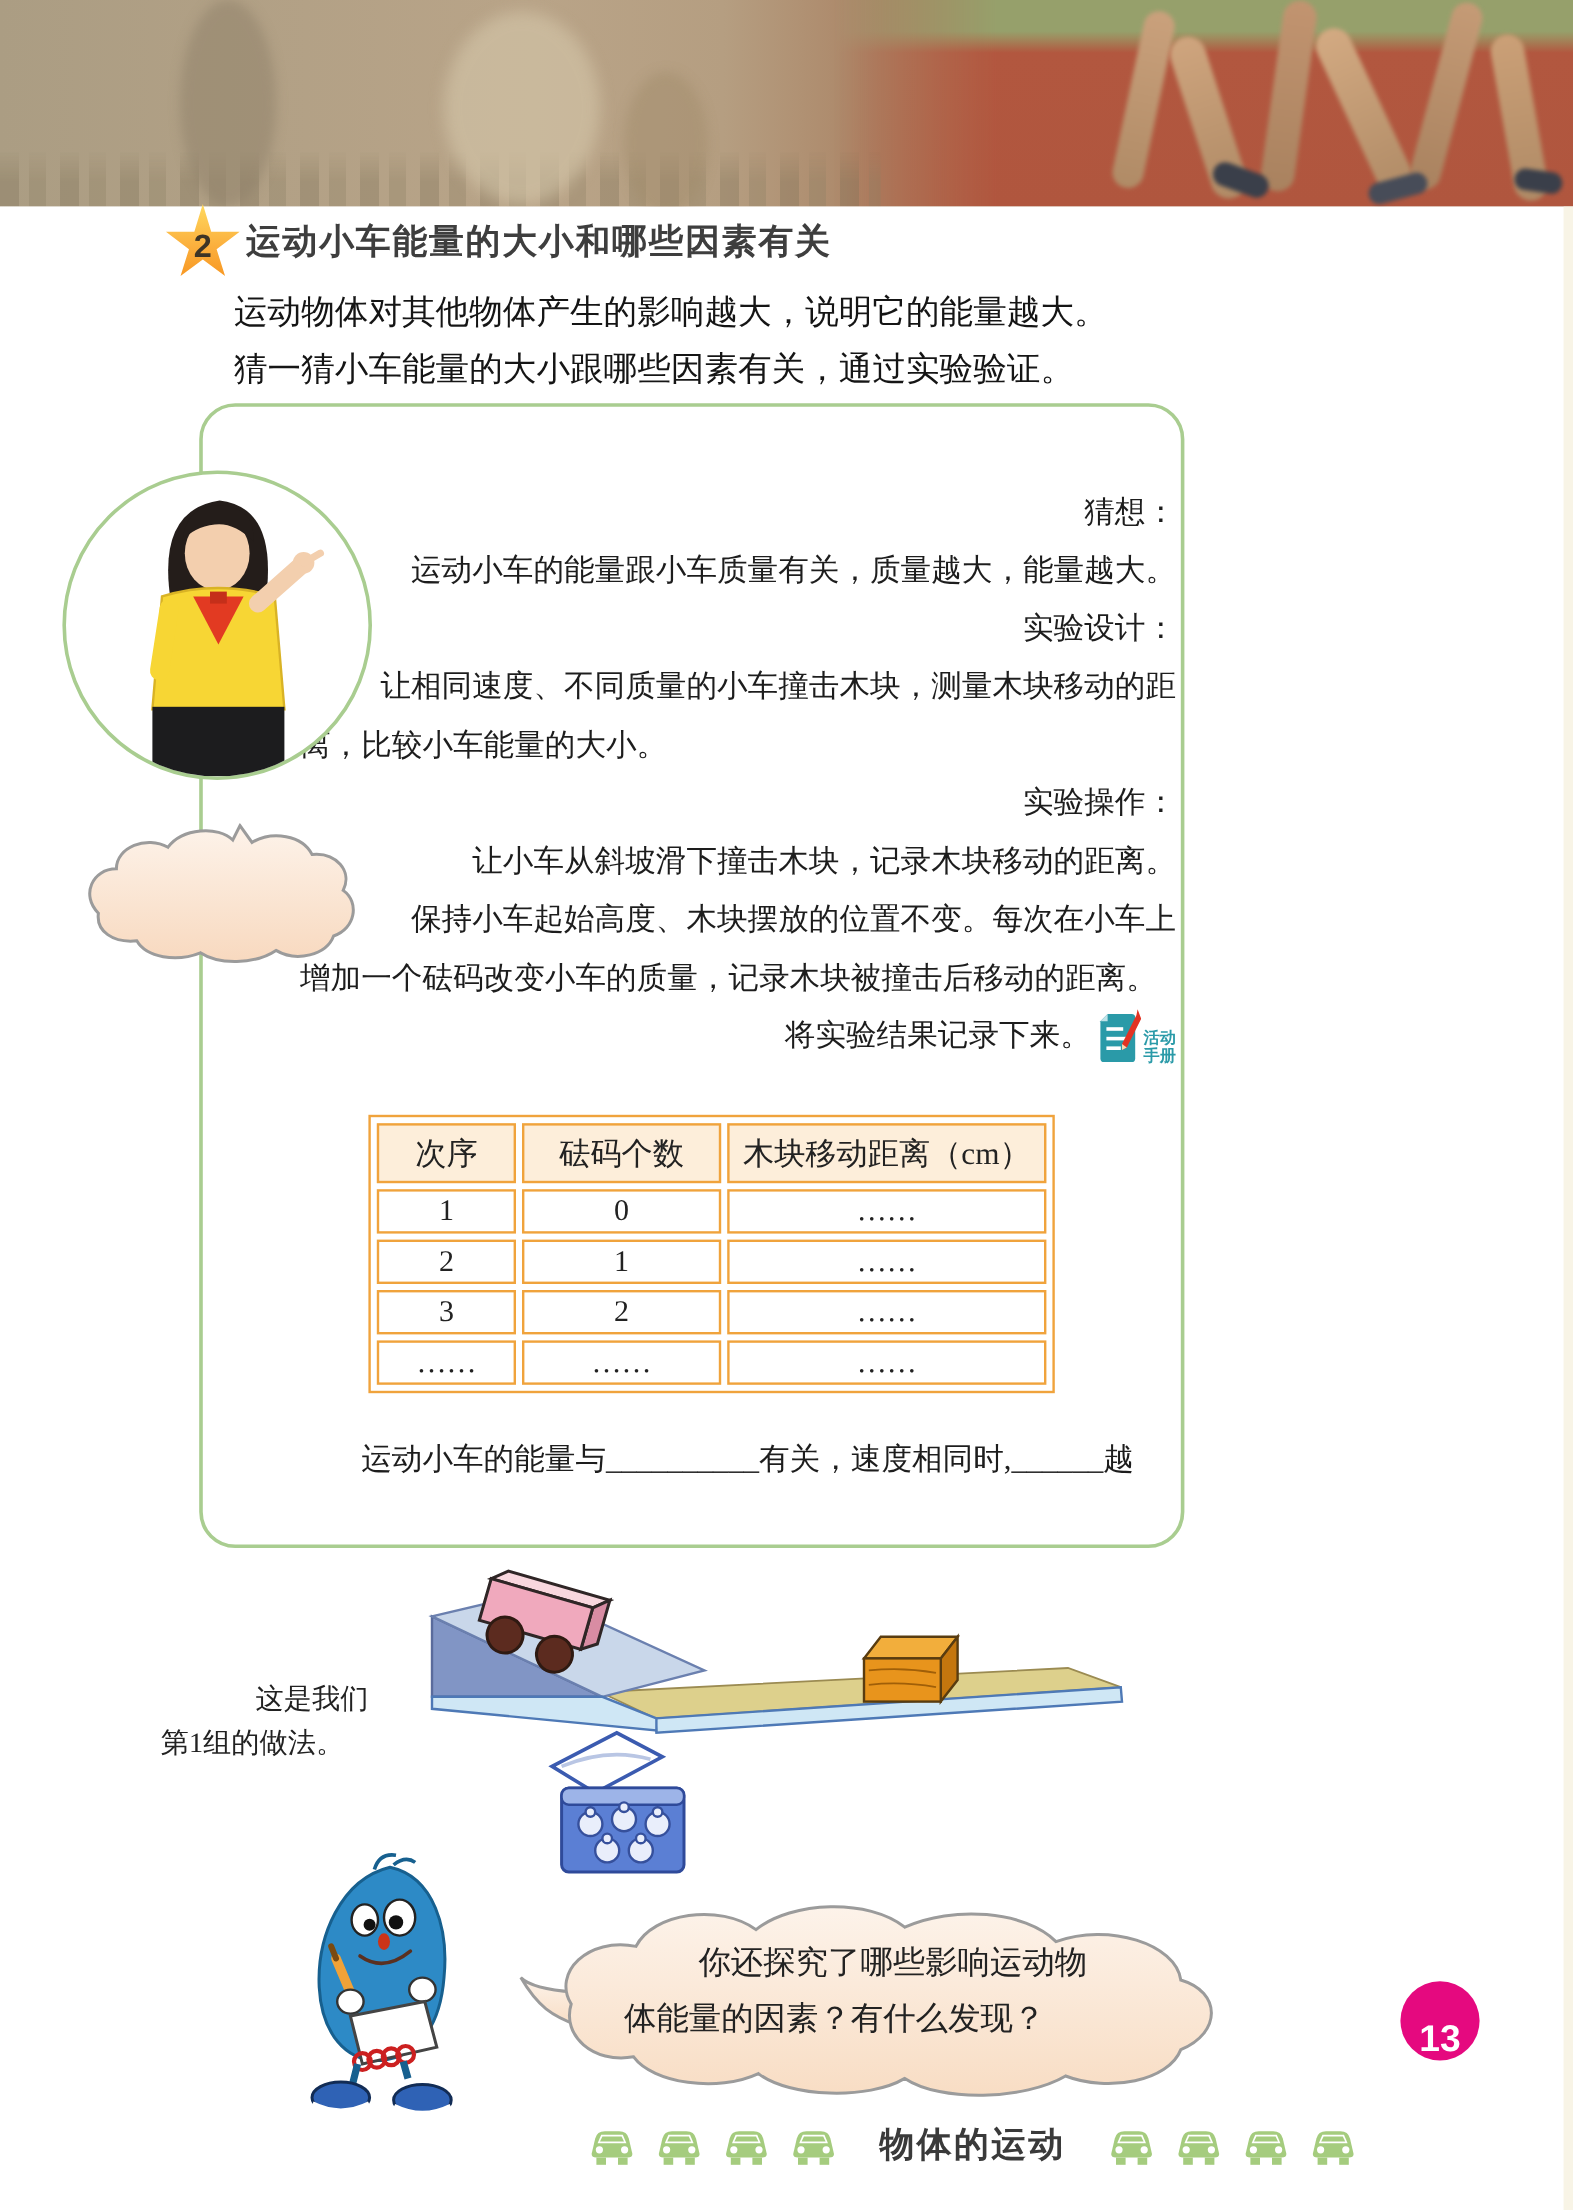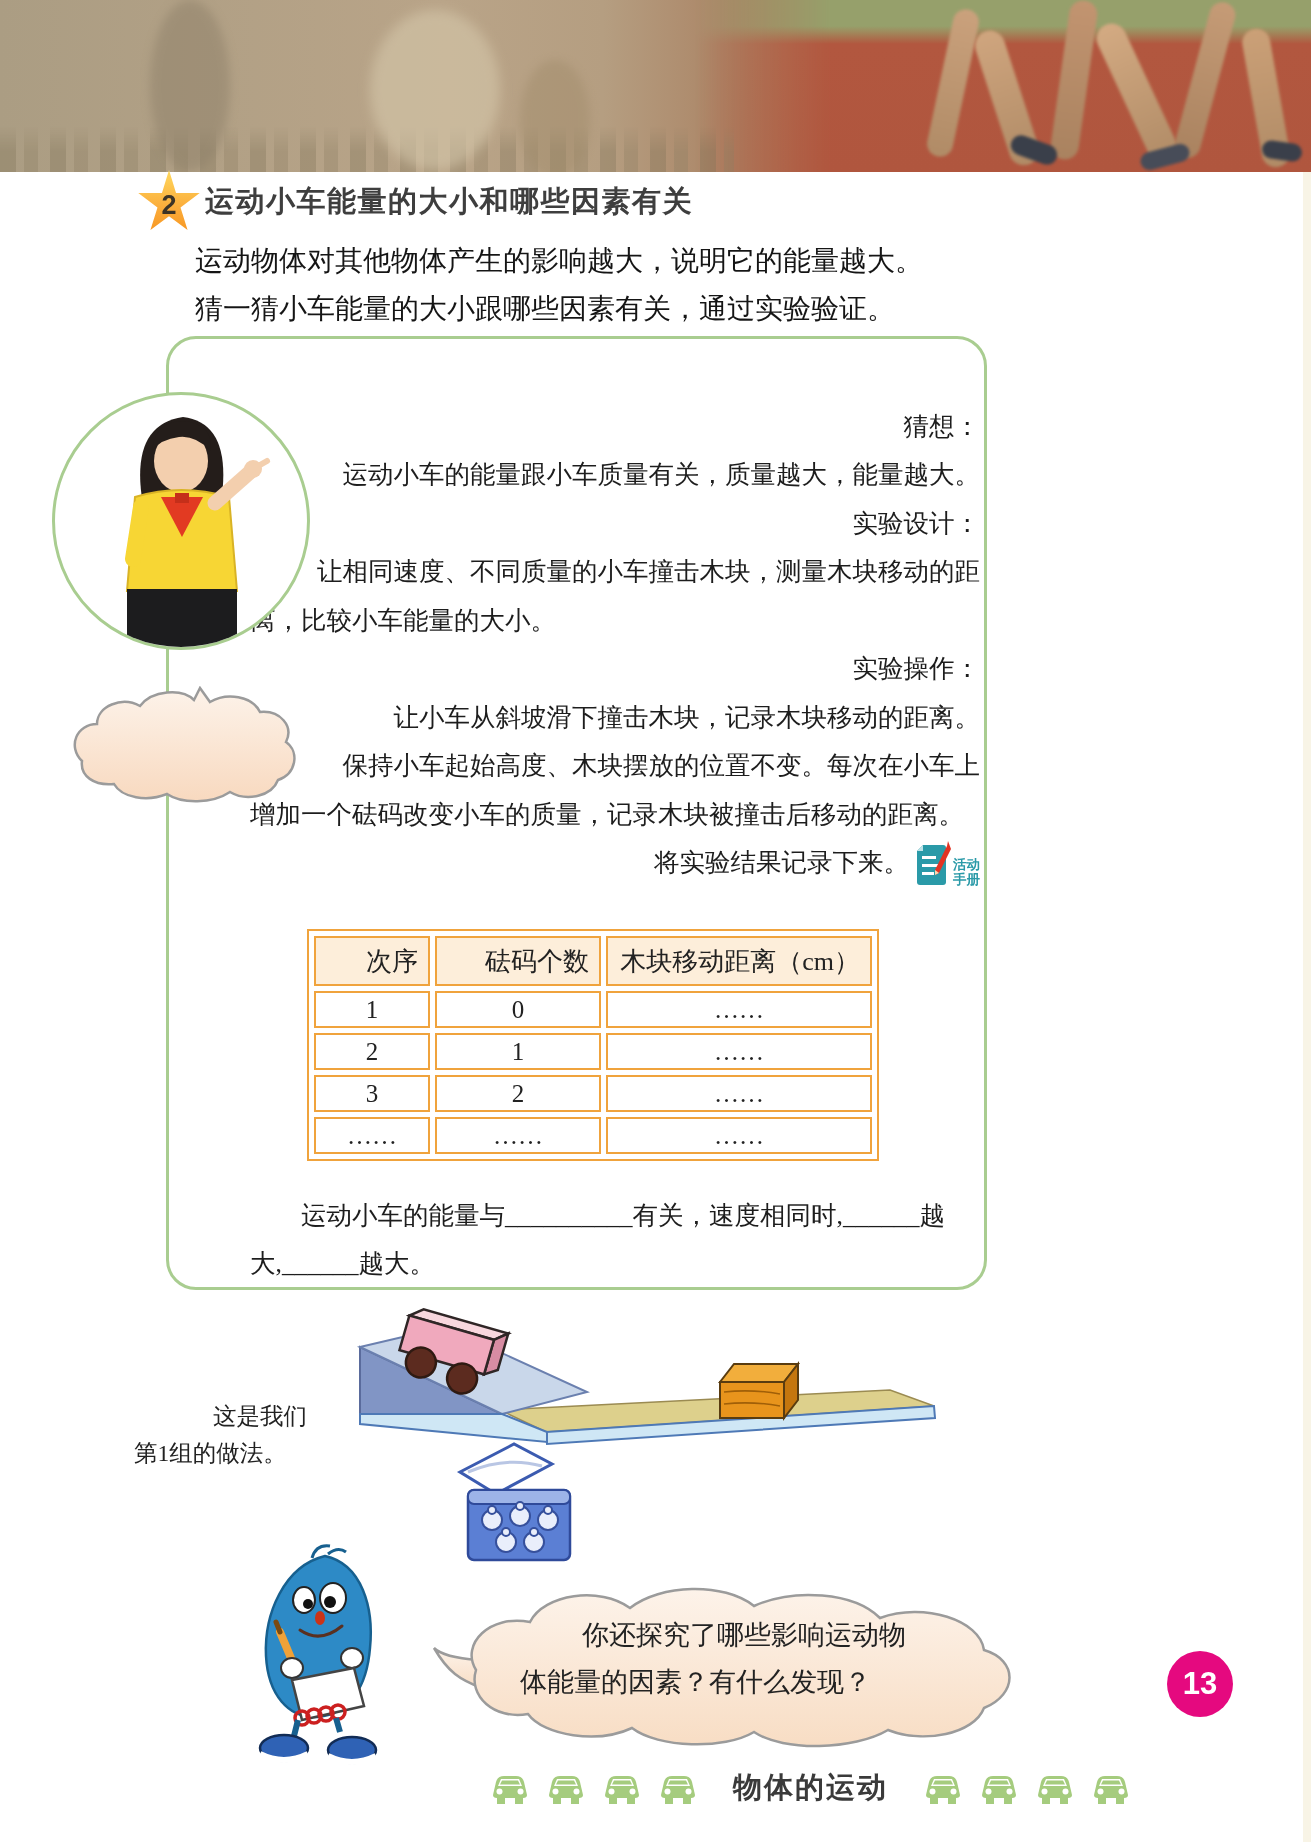--- a/index.html
+++ b/index.html
@@ -43,35 +43,35 @@
     border:3px solid var(--box-border-green,#a9cd90);background:#fff;overflow:hidden;z-index:5;}
   .student-bubble{position:absolute;left:52px;top:686px;width:248px;height:122px;z-index:6;}
   .student-bubble-text{position:absolute;left:70px;top:712px;width:216px;font-size:23.5px;line-height:37px;color:#222;z-index:7;}
   .student-bubble-text .l1{padding-left:60px;text-align:center;}
   .student-bubble-text .l2{padding-left:12px;}
   
   #exp-table{position:absolute;left:307px;top:929px;border-collapse:separate;border-spacing:5px;
     border:2.5px solid var(--table-orange,#f0a33c);background:#fff;}
   #exp-table th,#exp-table td{border:2px solid var(--table-orange,#f0a33c);text-align:center;vertical-align:middle;
     font-weight:normal;padding:0 10px;}
-  #exp-table th{background:var(--table-header-bg,#fdeeda);height:46px;font-size:26px;color:#222;text-align:right;}
+  #exp-table th{background:var(--table-header-bg,#fdeeda);height:46px;font-size:26px;color:#222;}
   #exp-table td{height:33px;font-size:25px;color:#222;}
   .col-a{width:92px;} .col-b{width:142px;} .col-c{width:242px;}
   
   .conclusion{position:absolute;left:250px;top:1192px;width:730px;font-size:25.5px;line-height:48px;color:#1d1d1d;}
   .conclusion .l1{padding-left:51px;}
   
   .illu{position:absolute;left:300px;top:1292px;z-index:2;}
   .mascot{position:absolute;left:200px;top:1528px;z-index:3;}
   .mascot-bubble{position:absolute;left:432px;top:1578px;z-index:3;}
   .mascot-bubble-text{position:absolute;left:520px;top:1612px;width:500px;font-size:27px;line-height:47px;color:#222;z-index:4;}
   .mascot-bubble-text .l1{padding-left:62px;}
   
   .page-num{position:absolute;left:1167px;top:1651px;width:66px;height:66px;border-radius:50%;
-    background:var(--page-circle-pink,#e5097f);display:flex;align-items:center;justify-content:center;
+    background:var(--page-circle-pink,#e5097f);display:flex;align-items:flex-end;justify-content:center;
     font-family:"Liberation Sans","DejaVu Sans",sans-serif;font-weight:700;font-size:31px;color:#fff;}
   .footer{position:absolute;left:0px;top:1768px;width:1120px;display:flex;align-items:center;justify-content:flex-end;gap:14px;padding-left:12px;}
   .footer-title{font-family:"Liberation Sans","DejaVu Sans",sans-serif;font-size:29px;font-weight:600;color:#3a3a3a;
     margin:0 20px;letter-spacing:2px;}
   .car{display:inline-flex;}
 </style>
 </head>
 <body>
 
 <div class="page">
@@ -212,21 +212,20 @@
         <tr>
           <td>……</td>
           <td>……</td>
           <td>……</td>
         </tr>
       </tbody>
   </table>
 
   <div class="conclusion">
     <div class="l1">运动小车的能量与__________有关，速度相同时,______越</div>
-    <div class="l2">大,______越大。</div>
   </div>
 
   <svg class="illu" width="640" height="290" viewBox="0 0 640 290">
     <g>
       <polygon points="200,118 590,98 634,114 246,140" fill="#ddd08c" stroke="#9b8b52" stroke-width="1.5"></polygon>
       <polygon points="246,140 634,114 635,126 247,152" fill="#cfe7f5" stroke="#4e79b6" stroke-width="2"></polygon>
     </g>
     <g>
       <polygon points="60,55 202,122 60,122" fill="#8195c5" stroke="#5a6b9c" stroke-width="2"></polygon>
       <polygon points="60,55 145,35 287,100 202,122" fill="#c9d7ea" stroke="#6b80af" stroke-width="2"></polygon>

